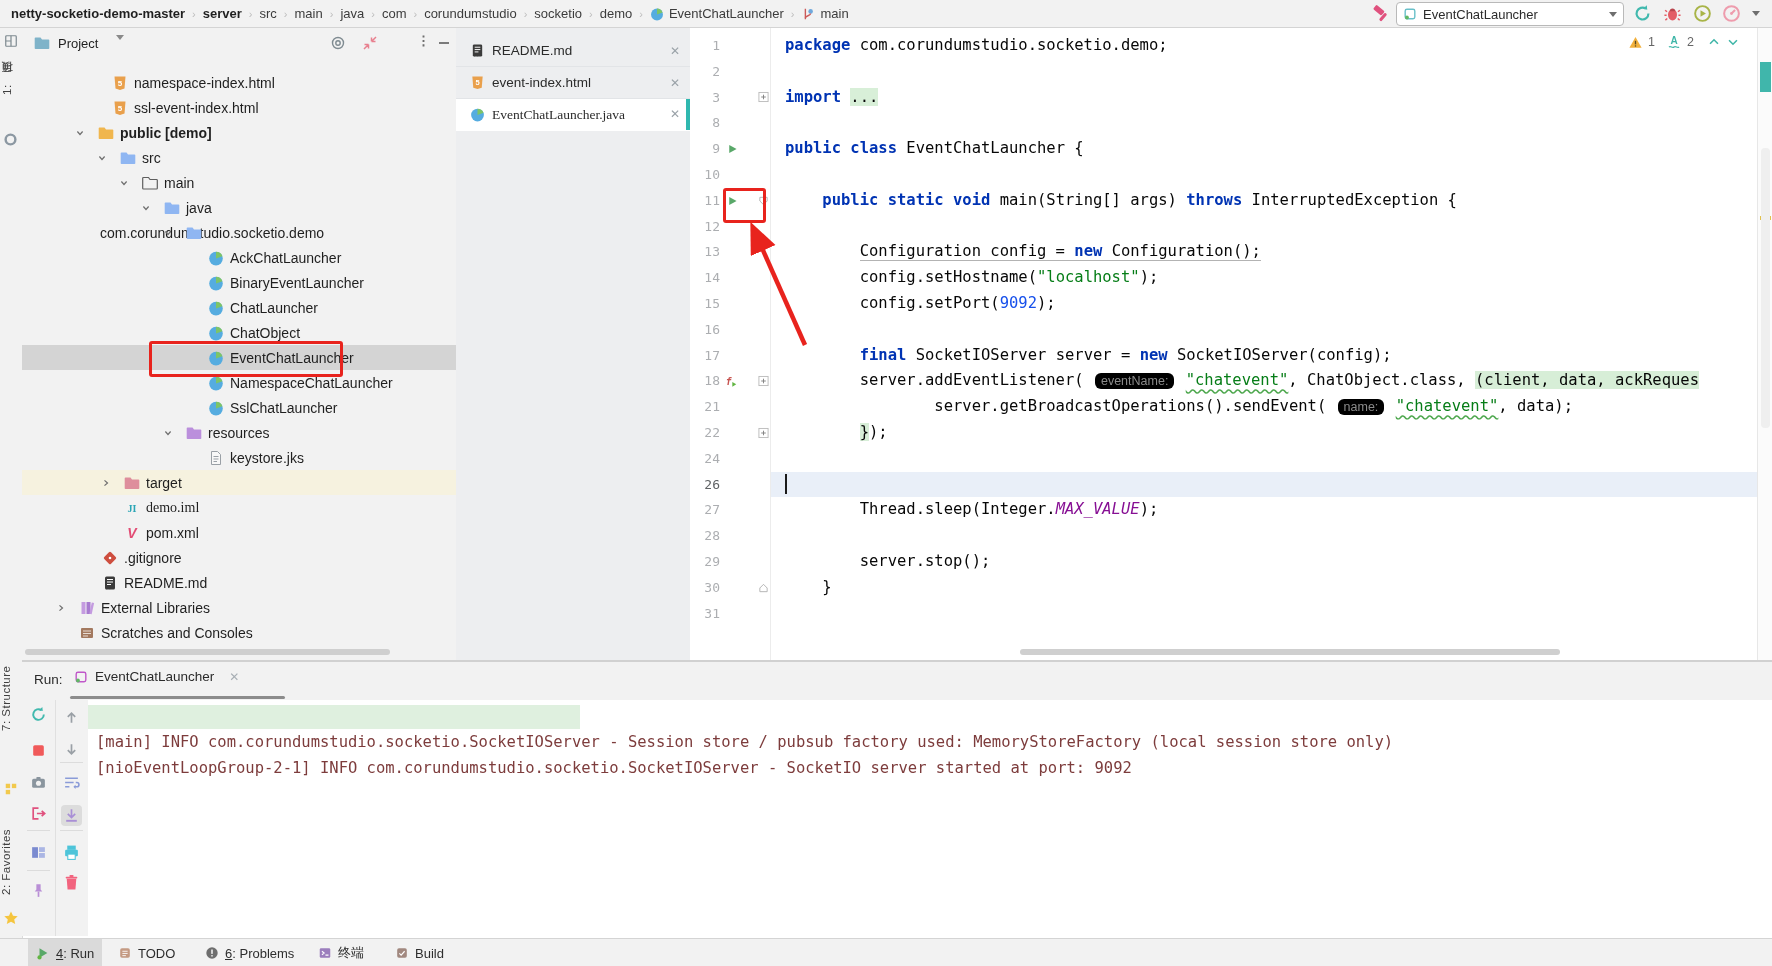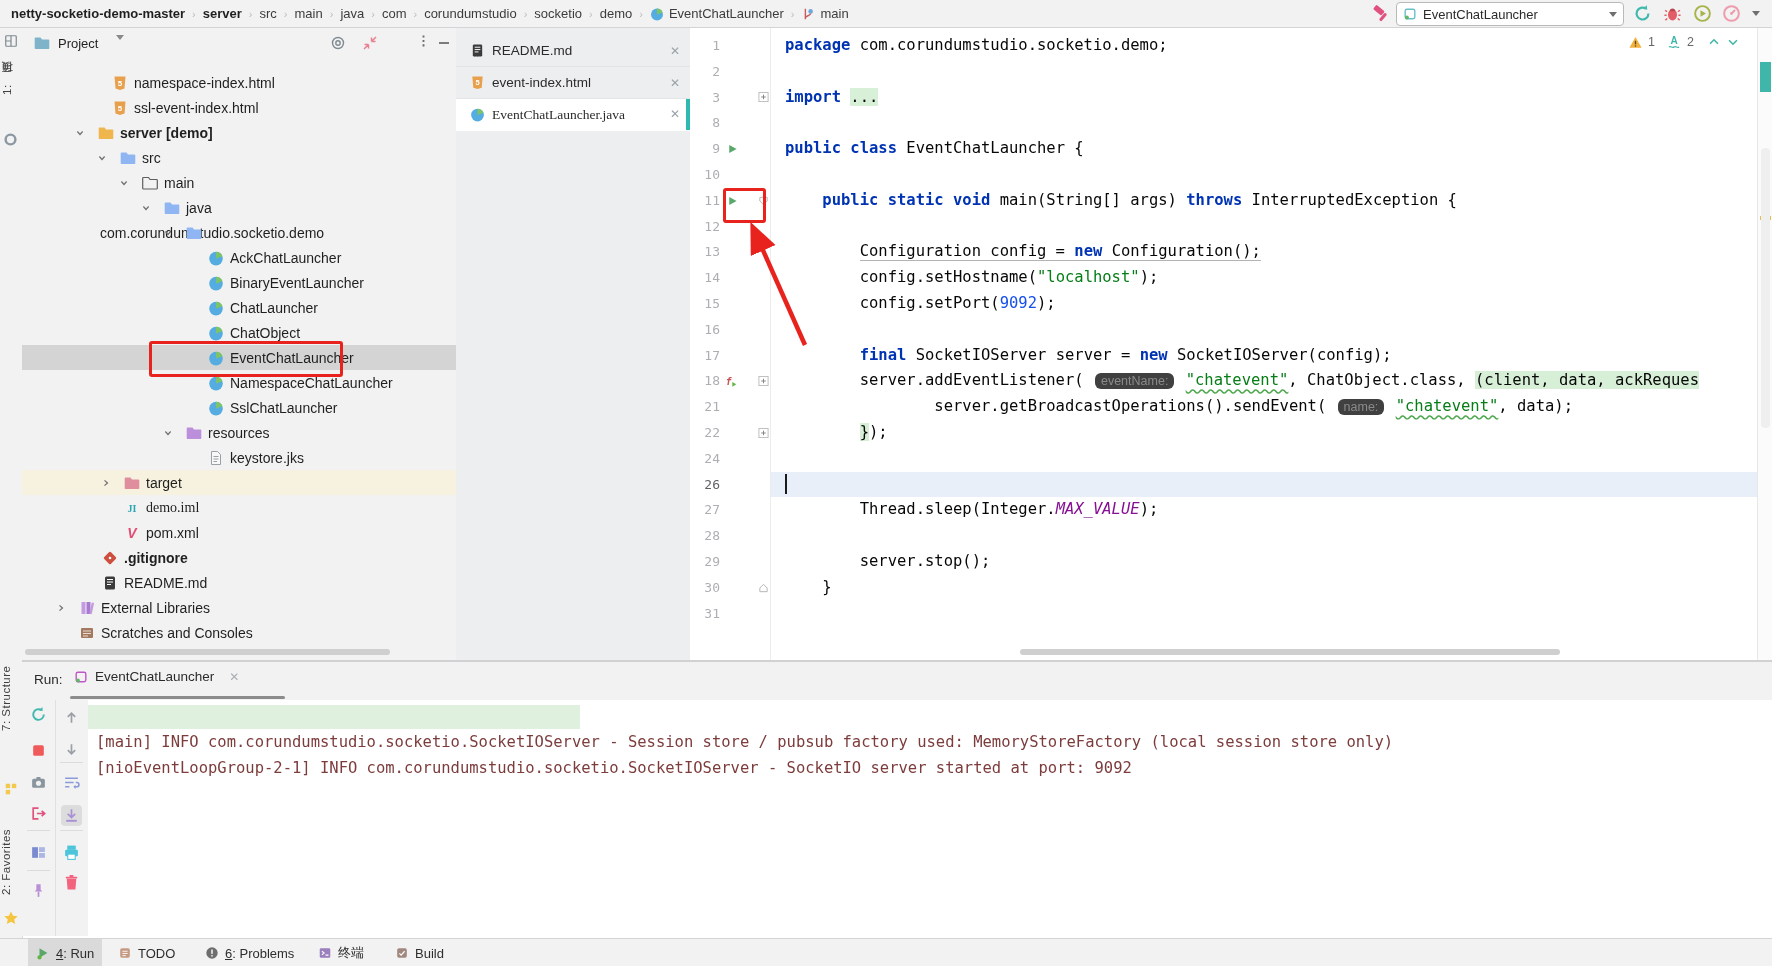--- a/index.html
+++ b/index.html
@@ -54,21 +54,21 @@
   .rowhl{position:absolute;left:81px;right:15px;top:0;height:100%;background:#E9EFF8}
   .gi{position:absolute;top:50%;transform:translateY(-50%)}
   .kw{color:#0033B3;font-weight:bold}
   .str{color:#067D17}
   .num{color:#1750EB}
   .field{color:#871094;font-style:italic}
   .foldtext{background:#D8EFD8}
   .hl{background:#D7EED7}
   .u{border-bottom:1px solid #B3B3B3}
   .typo{text-decoration-line:underline;text-decoration-style:wavy;text-decoration-color:#4FA84F;text-underline-offset:3px}
-  .inlay{font-family:"Liberation Sans",sans-serif;font-size:12.5px;color:#8A8A8A;background:#404040;
+  .inlay{font-family:"Liberation Sans",sans-serif;font-size:12.5px;color:#8A8A8A;background:#000000;
          border-radius:6px;padding:1px 6px;margin:0 2px}
   #caret{position:absolute;left:95px;top:2.5px;width:2px;height:20px;background:#1B1B1B}
   
   #inspect{left:1628px;top:34px;display:flex;align-items:center;gap:5px;font-size:12.5px;color:#666}
   
   #stripe-right{left:1757px;top:28px;width:15px;height:632px;background:#FBFBFB;border-left:1px solid #E7E7E7}
 
   
   #run-divider{left:22px;top:660px;width:1750px;height:2px;background:#D1D1D1}
   #run-header{left:22px;top:662px;width:1750px;height:38px;background:#F2F2F2;border-bottom:1px solid #D9D9D9}
@@ -285,21 +285,21 @@
         <span class="ic tchev" style="width: 12px; height: 12px; left: 52px;">
           <svg viewBox="0 0 16 16">
             <path d="M4.5 6l3.5 4 3.5-4" fill="none" stroke="#6E6E6E" stroke-width="1.6"></path>
           </svg>
         </span>
         <span class="ic ticon" style="width: 16px; height: 16px; left: 76px;">
           <svg viewBox="0 0 16 16">
             <path d="M1.5 2.5h5l1.5 2h6.5a.8.8 0 0 1 .8.8v7.9a.8.8 0 0 1-.8.8H1.5a.8.8 0 0 1-.8-.8V3.3a.8.8 0 0 1 .8-.8z" fill="#F0B64E"></path>
           </svg>
         </span>
-        <span class="lbl" style="margin-left: 98px; font-weight: bold;">server [demo]</span>
+        <span class="lbl" style="margin-left: 98px; font-weight: bold;">public [demo]</span>
       </div>
       <div class="trow" style="top: 87px;">
         <span class="ic tchev" style="width: 12px; height: 12px; left: 74px;">
           <svg viewBox="0 0 16 16">
             <path d="M4.5 6l3.5 4 3.5-4" fill="none" stroke="#6E6E6E" stroke-width="1.6"></path>
           </svg>
         </span>
         <span class="ic ticon" style="width: 16px; height: 16px; left: 98px;">
           <svg viewBox="0 0 16 16">
             <path d="M1.5 2.5h5l1.5 2h6.5a.8.8 0 0 1 .8.8v7.9a.8.8 0 0 1-.8.8H1.5a.8.8 0 0 1-.8-.8V3.3a.8.8 0 0 1 .8-.8z" fill="#8FB6F2"></path>
@@ -460,21 +460,21 @@
         </span>
         <span class="lbl" style="margin-left: 124px;">pom.xml</span>
       </div>
       <div class="trow" style="top: 487px;">
         <span class="ic ticon" style="width: 16px; height: 16px; left: 80px;">
           <svg viewBox="0 0 16 16">
             <rect x="3.2" y="3.2" width="9.6" height="9.6" rx="1.5" transform="rotate(45 8 8)" fill="#CE4E3F"></rect>
             <circle cx="8" cy="8" r="1.3" fill="#fff"></circle>
           </svg>
         </span>
-        <span class="lbl" style="margin-left: 102px; font-weight: bold;">.gitignore</span>
+        <span class="lbl" style="margin-left: 102px;">.gitignore</span>
       </div>
       <div class="trow" style="top: 512px;">
         <span class="ic ticon" style="width: 16px; height: 16px; left: 80px;">
           <svg viewBox="0 0 16 16">
             <rect x="3" y="1.5" width="10" height="13" rx="1.5" fill="#3B3B3B"></rect>
             <path d="M5 4.5h6M5 7h6M5 9.5h4" stroke="#fff" stroke-width="1"></path>
             <path d="M4.5 14.5l1.8-1.3 1.8 1.3v-2.5h-3.6z" fill="#3B3B3B"></path>
           </svg>
         </span>
         <span class="lbl" style="margin-left: 102px;">README.md</span>

